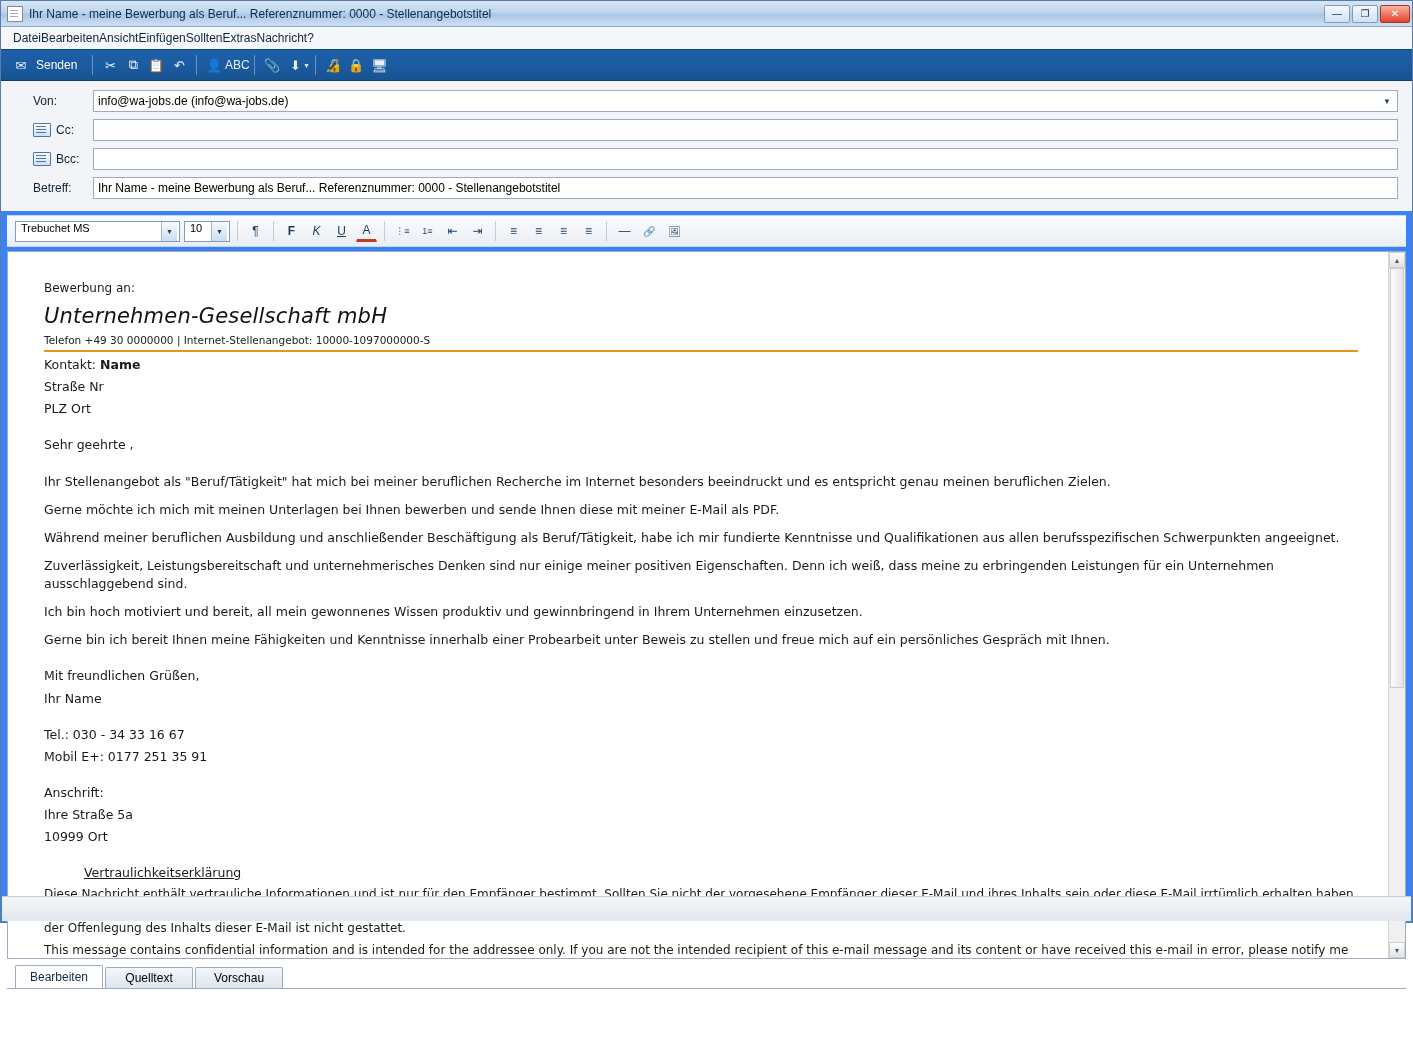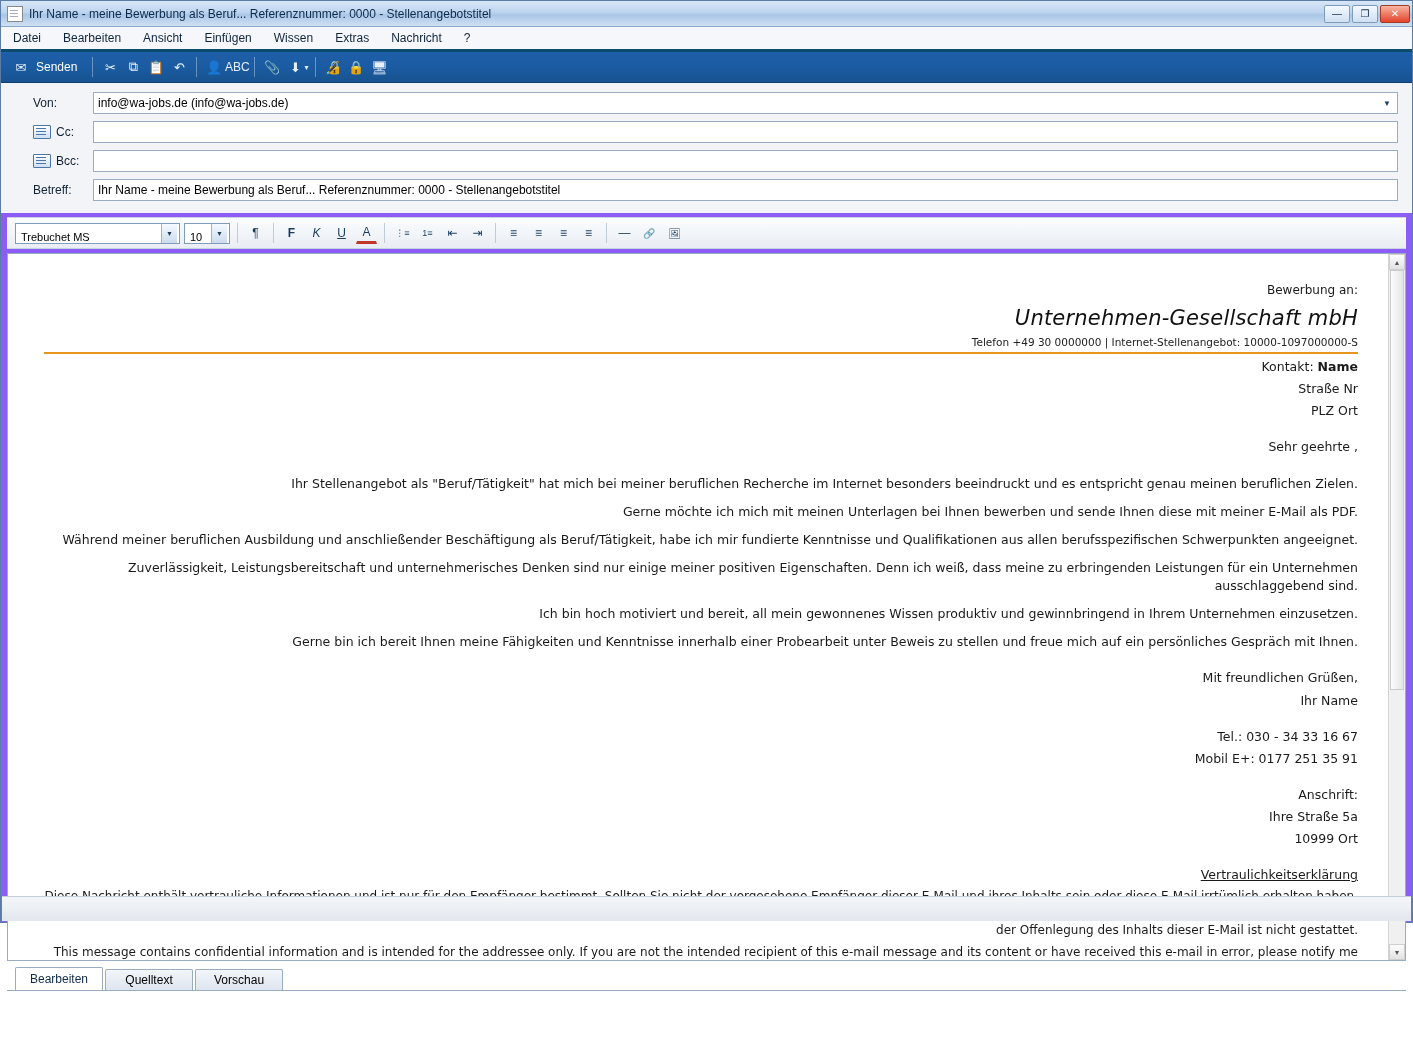--- a/index.html
+++ b/index.html
@@ -13,21 +13,21 @@
     font-family: "Liberation Sans", sans-serif;
     font-size: 12px;
     color: #000;
     overflow: hidden;
   }
   .window {
     position: absolute;
     left: 0; top: 0;
     width: 1413px;
     height: 923px;
-    background: #8b5cf6;
+    background: #3b82f6;
     border: 1px solid #5a7ca5;
     box-sizing: border-box;
   }
   
   .titlebar {
     height: 26px;
     background: linear-gradient(to bottom, #d7e6f7 0%, #bed5ef 45%, #a9c6e6 55%, #cfe0f3 100%);
     border-bottom: 1px solid #8aa9c9;
     display: flex;
     align-items: center;
@@ -72,25 +72,24 @@
   .win-btn.close {
     background: linear-gradient(to bottom, #f9b5a3, #e2432a);
     border-color: #a33b25;
     color: #fff;
     width: 30px;
   }
   
   .menubar {
     height: 22px;
     background: #f5f7fa;
-    border-bottom: 3px solid #0c4a6e;
+    border-bottom: 1px solid #0c4a6e;
     display: flex;
     align-items: center;
     padding-left: 12px;
-    gap: 22px;
     font-size: 12px;
     color: #10253d;
   }
   
   .toolbar {
     height: 30px;
     background: linear-gradient(to bottom, #1d5fa8 0%, #1b5ba2 50%, #17538f 100%);
     display: flex;
     align-items: center;
     padding-left: 6px;
@@ -187,21 +186,21 @@
     align-items: center;
     padding: 0 8px;
     gap: 4px;
     margin: 4px 6px 0 6px;
   }
   .sel {
     height: 21px;
     border: 1px solid #7f9db9;
     background: #fff;
     display: flex;
-    align-items: flex-end;
+    align-items: flex-start;
     padding: 0 2px 0 5px;
     font-size: 11px;
     box-sizing: border-box;
     position: relative;
   }
   .sel .arrow {
     margin-left: auto;
     width: 15px;
     height: 19px;
     background: linear-gradient(to bottom,#f6faff,#ccdcee);
@@ -234,21 +233,20 @@
     position: relative;
   }
   .editor {
     flex: 1;
     padding: 28px 30px 10px 36px;
     overflow: hidden;
     font-family: "DejaVu Sans", sans-serif;
     font-size: 12.5px;
     color: #1a1a1a;
     line-height: 1.45;
-    text-align: right;
   }
   .scrollbar {
     width: 16px;
     background: #f0f0f0;
     border-left: 1px solid #d4d4d4;
     display: flex;
     flex-direction: column;
     justify-content: space-between;
   }
   .sb-btn {
@@ -343,21 +341,21 @@
       <span class="win-btn">❐</span>
       <span class="win-btn close">✕</span>
     </span>
   </div>
 
   <div class="menubar">
     <span>Datei</span>
     <span>Bearbeiten</span>
     <span>Ansicht</span>
     <span>Einfügen</span>
-    <span>Wissen</span>
+    <span>Sollten</span>
     <span>Extras</span>
     <span>Nachricht</span>
     <span>?</span>
   </div>
 
   <div class="toolbar">
     <span class="tb-send">
       <span class="tb-icon">✉</span>
       <span>Senden</span>
     </span>

